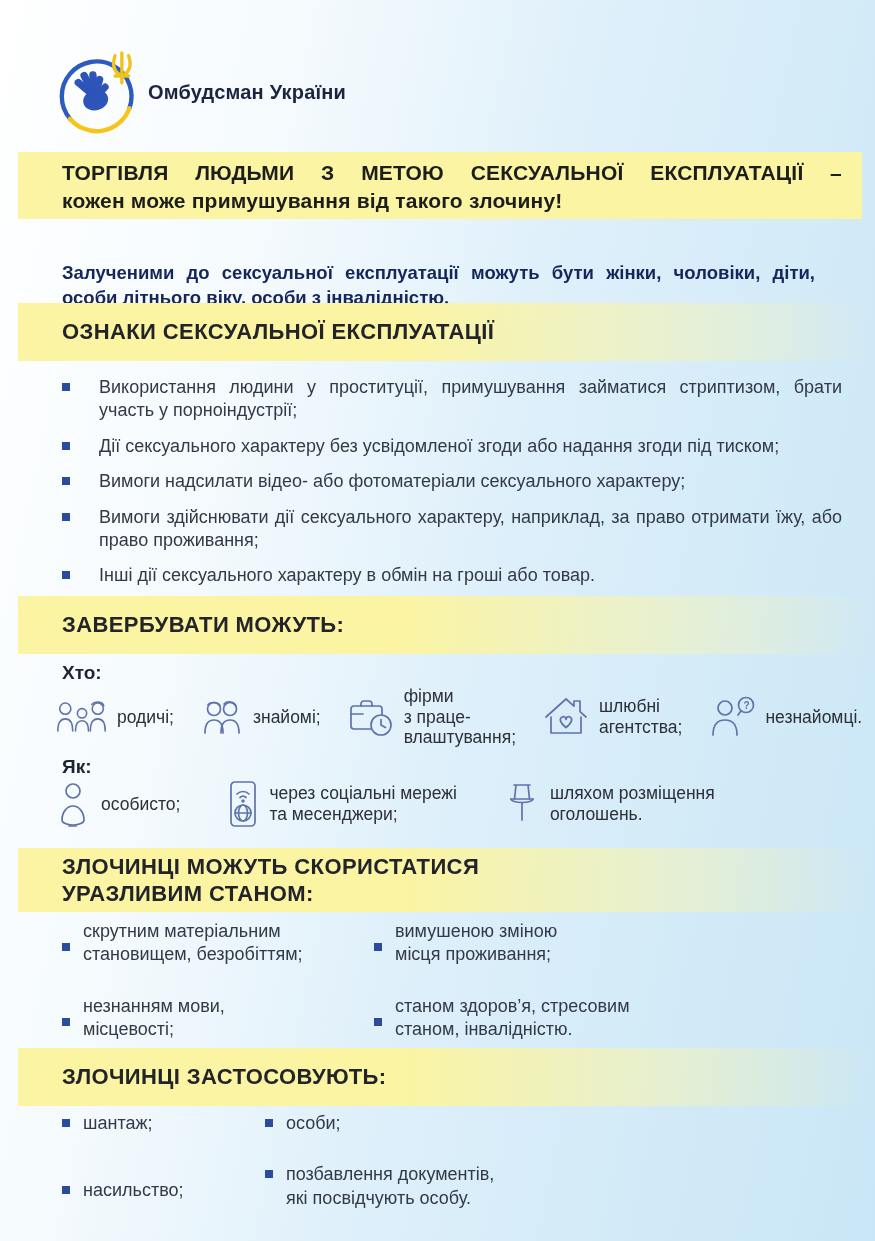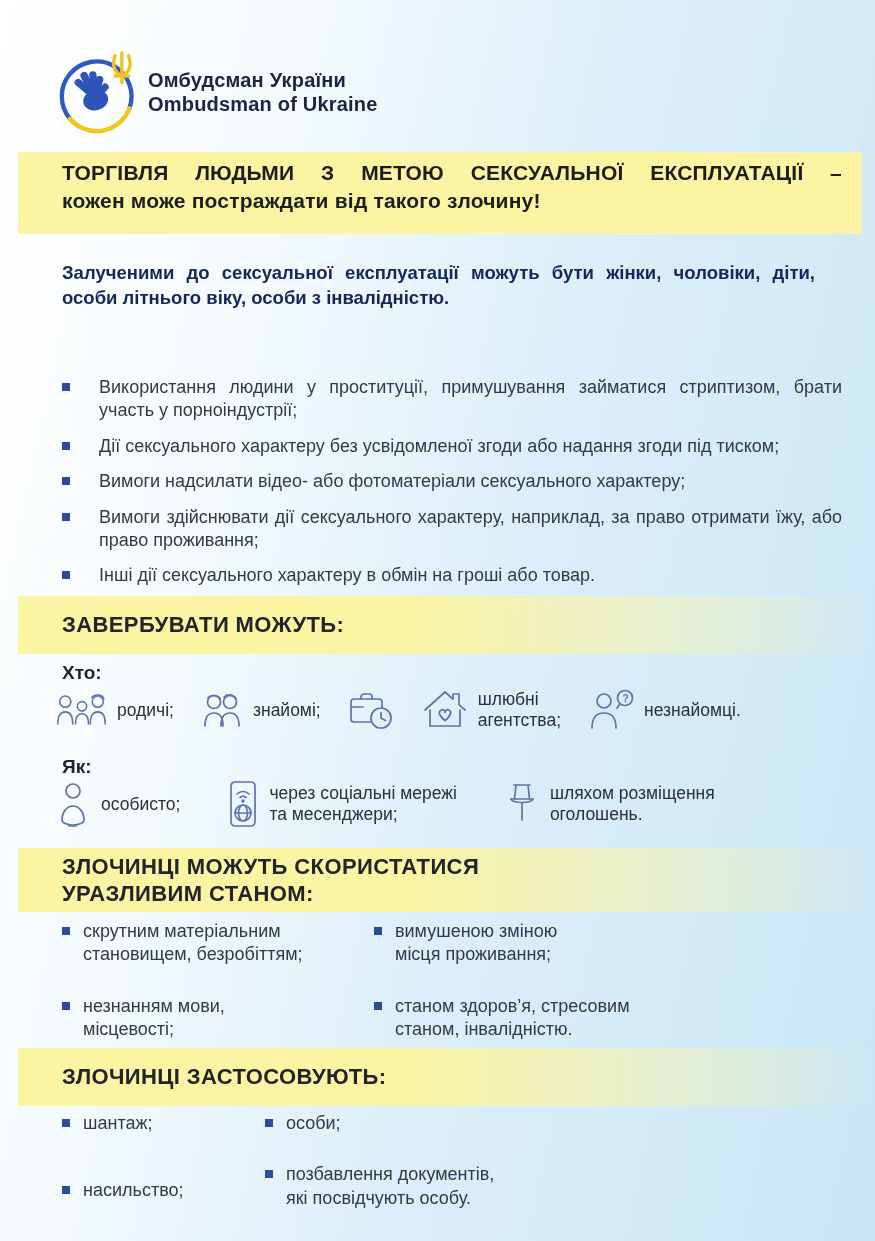--- a/index.html
+++ b/index.html
@@ -9,21 +9,21 @@
     overflow:hidden;
     background:linear-gradient(102deg,#ffffff 0%,#f4fafd 28%,#ddeffa 55%,#c9e6f6 100%);
     font-family:"Liberation Sans","DejaVu Sans",sans-serif;
     color:#333a47;
   }
   
   .logo-row{position:absolute;top:46px;left:56px;display:flex;align-items:center;}
   .logo-text{font-weight:bold;font-size:20px;line-height:1.2;color:#1c2441;letter-spacing:.2px;}
   
   .title-band{
-    position:absolute;top:152px;left:18px;width:844px;height:82px;
+    position:absolute;top:152px;left:18px;width:844px;height:67px;
     background:#fbf5a3;box-sizing:border-box;padding:9px 20px 0 44px;
   }
   .title-l1{font-size:21px;font-weight:bold;color:#1d1e1c;letter-spacing:.2px;
     text-align:justify;text-align-last:justify;width:780px;}
   .title-l2{font-size:21px;font-weight:bold;color:#1d1e1c;margin-top:4px;letter-spacing:.2px;}
   
   .intro{position:absolute;top:241px;left:62px;width:753px;
     font-size:18.5px;font-weight:bold;color:#15265a;line-height:1.38;text-align:justify;}
   
   .band{
@@ -54,21 +54,21 @@
   .icap{font-size:17.5px;color:#2c3038;line-height:1.18;white-space:pre-line;}
   
   .cols{position:absolute;left:62px;display:flex;}
   .vuln-cols{top:920px;}
   .vuln-cols .col{width:312px;}
   .use-cols{top:1112px;}
   .use-cols .col1{width:203px;}
   .use-cols .col2{width:225px;}
   .cell{display:flex;gap:13px;font-size:18px;line-height:1.3;color:#333a47;}
   .cell .txt{white-space:pre-line;}
-  .vuln-cols .cell{margin-bottom:28px;}
+  .vuln-cols .cell{margin-bottom:28px;align-items:center;}
   .use-cols .col1 .cell:first-child{margin-bottom:44px;}
   .use-cols .col2 .cell:first-child,.use-cols .col3 .cell:first-child{margin-bottom:28px;}
   .qmark{font:bold 10px "Liberation Sans",sans-serif;fill:#5e73a9;stroke:none;}
 </style>
 </head>
 <body>
 
 <div class="page">
 
   <div class="logo-row">
@@ -88,31 +88,33 @@
           <path d="M5,5 c-3,9 -2,15 4,19"></path>
           <path d="M12,2 v23"></path>
           <path d="M19,5 c3,9 2,15 -4,19"></path>
           <path d="M5,26 h14"></path>
           <path d="M12,26 v7"></path>
         </g>
       </svg>
     </span>
     <div class="logo-text">
       <div>Омбудсман України</div>
-      <div>Ombudsman of Ukraine</div>
     </div>
   </div>
 
   <div class="title-band">
     <div class="title-l1">ТОРГІВЛЯ ЛЮДЬМИ З МЕТОЮ СЕКСУАЛЬНОЇ ЕКСПЛУАТАЦІЇ –</div>
-    <div class="title-l2">кожен може постраждати від такого злочину!</div>
+    <div class="title-l2">кожен може примушування від такого злочину!</div>
   </div>
 
   <p class="intro">Залученими до сексуальної експлуатації можуть бути жінки, чоловіки, діти, особи літнього віку, особи з інвалідністю.</p>
 
+  <div class="band band-signs">
+    <h2>ОЗНАКИ СЕКСУАЛЬНОЇ ЕКСПЛУАТАЦІЇ</h2>
+  </div>
   <div class="signs-list">
     <div class="item">
         <span class="sq"></span>
         <span class="txt">Використання людини у проституції, примушування займатися стриптизом, брати участь у порноіндустрії;</span>
       </div>
     <div class="item">
         <span class="sq"></span>
         <span class="txt">Дії сексуального характеру без усвідомленої згоди або надання згоди під тиском;</span>
       </div>
     <div class="item">
@@ -165,20 +167,23 @@
     <div class="icon-item">
       <span class="icon">
         <svg width="48" height="48" viewBox="0 0 48 48">
           <rect x="4" y="13" width="31" height="23" rx="3"></rect>
           <path d="M14,13 v-2 a3,3 0 0 1 3,-3 h5 a3,3 0 0 1 3,3 v2"></path>
           <path d="M4,21 h12"></path>
           <circle cx="34" cy="32" r="10" fill="#e4f1fa"></circle>
           <path d="M34,26.5 v5.5 l4.5,2.5"></path>
         </svg>
       </span>
+      <span class="icap">фірми
+з праце-
+влаштування;</span>
     </div>
     <div class="icon-item">
       <span class="icon">
         <svg width="48" height="48" viewBox="0 0 48 48">
           <path d="M4,24 L24,6 l8,7.2 v-5.2 h6 v10.6 l6,5.4"></path>
           <path d="M9,24 v16 h30 v-16"></path>
           <path d="M24,34.5 c-6,-5 -7,-8.6 -4.2,-10.4 c2.1,-1.3 4.2,0.4 4.2,2.4 c0,-2 2.1,-3.7 4.2,-2.4 c2.8,1.8 1.8,5.4 -4.2,10.4 z"></path>
         </svg>
       </span>
       <span class="icap">шлюбні

